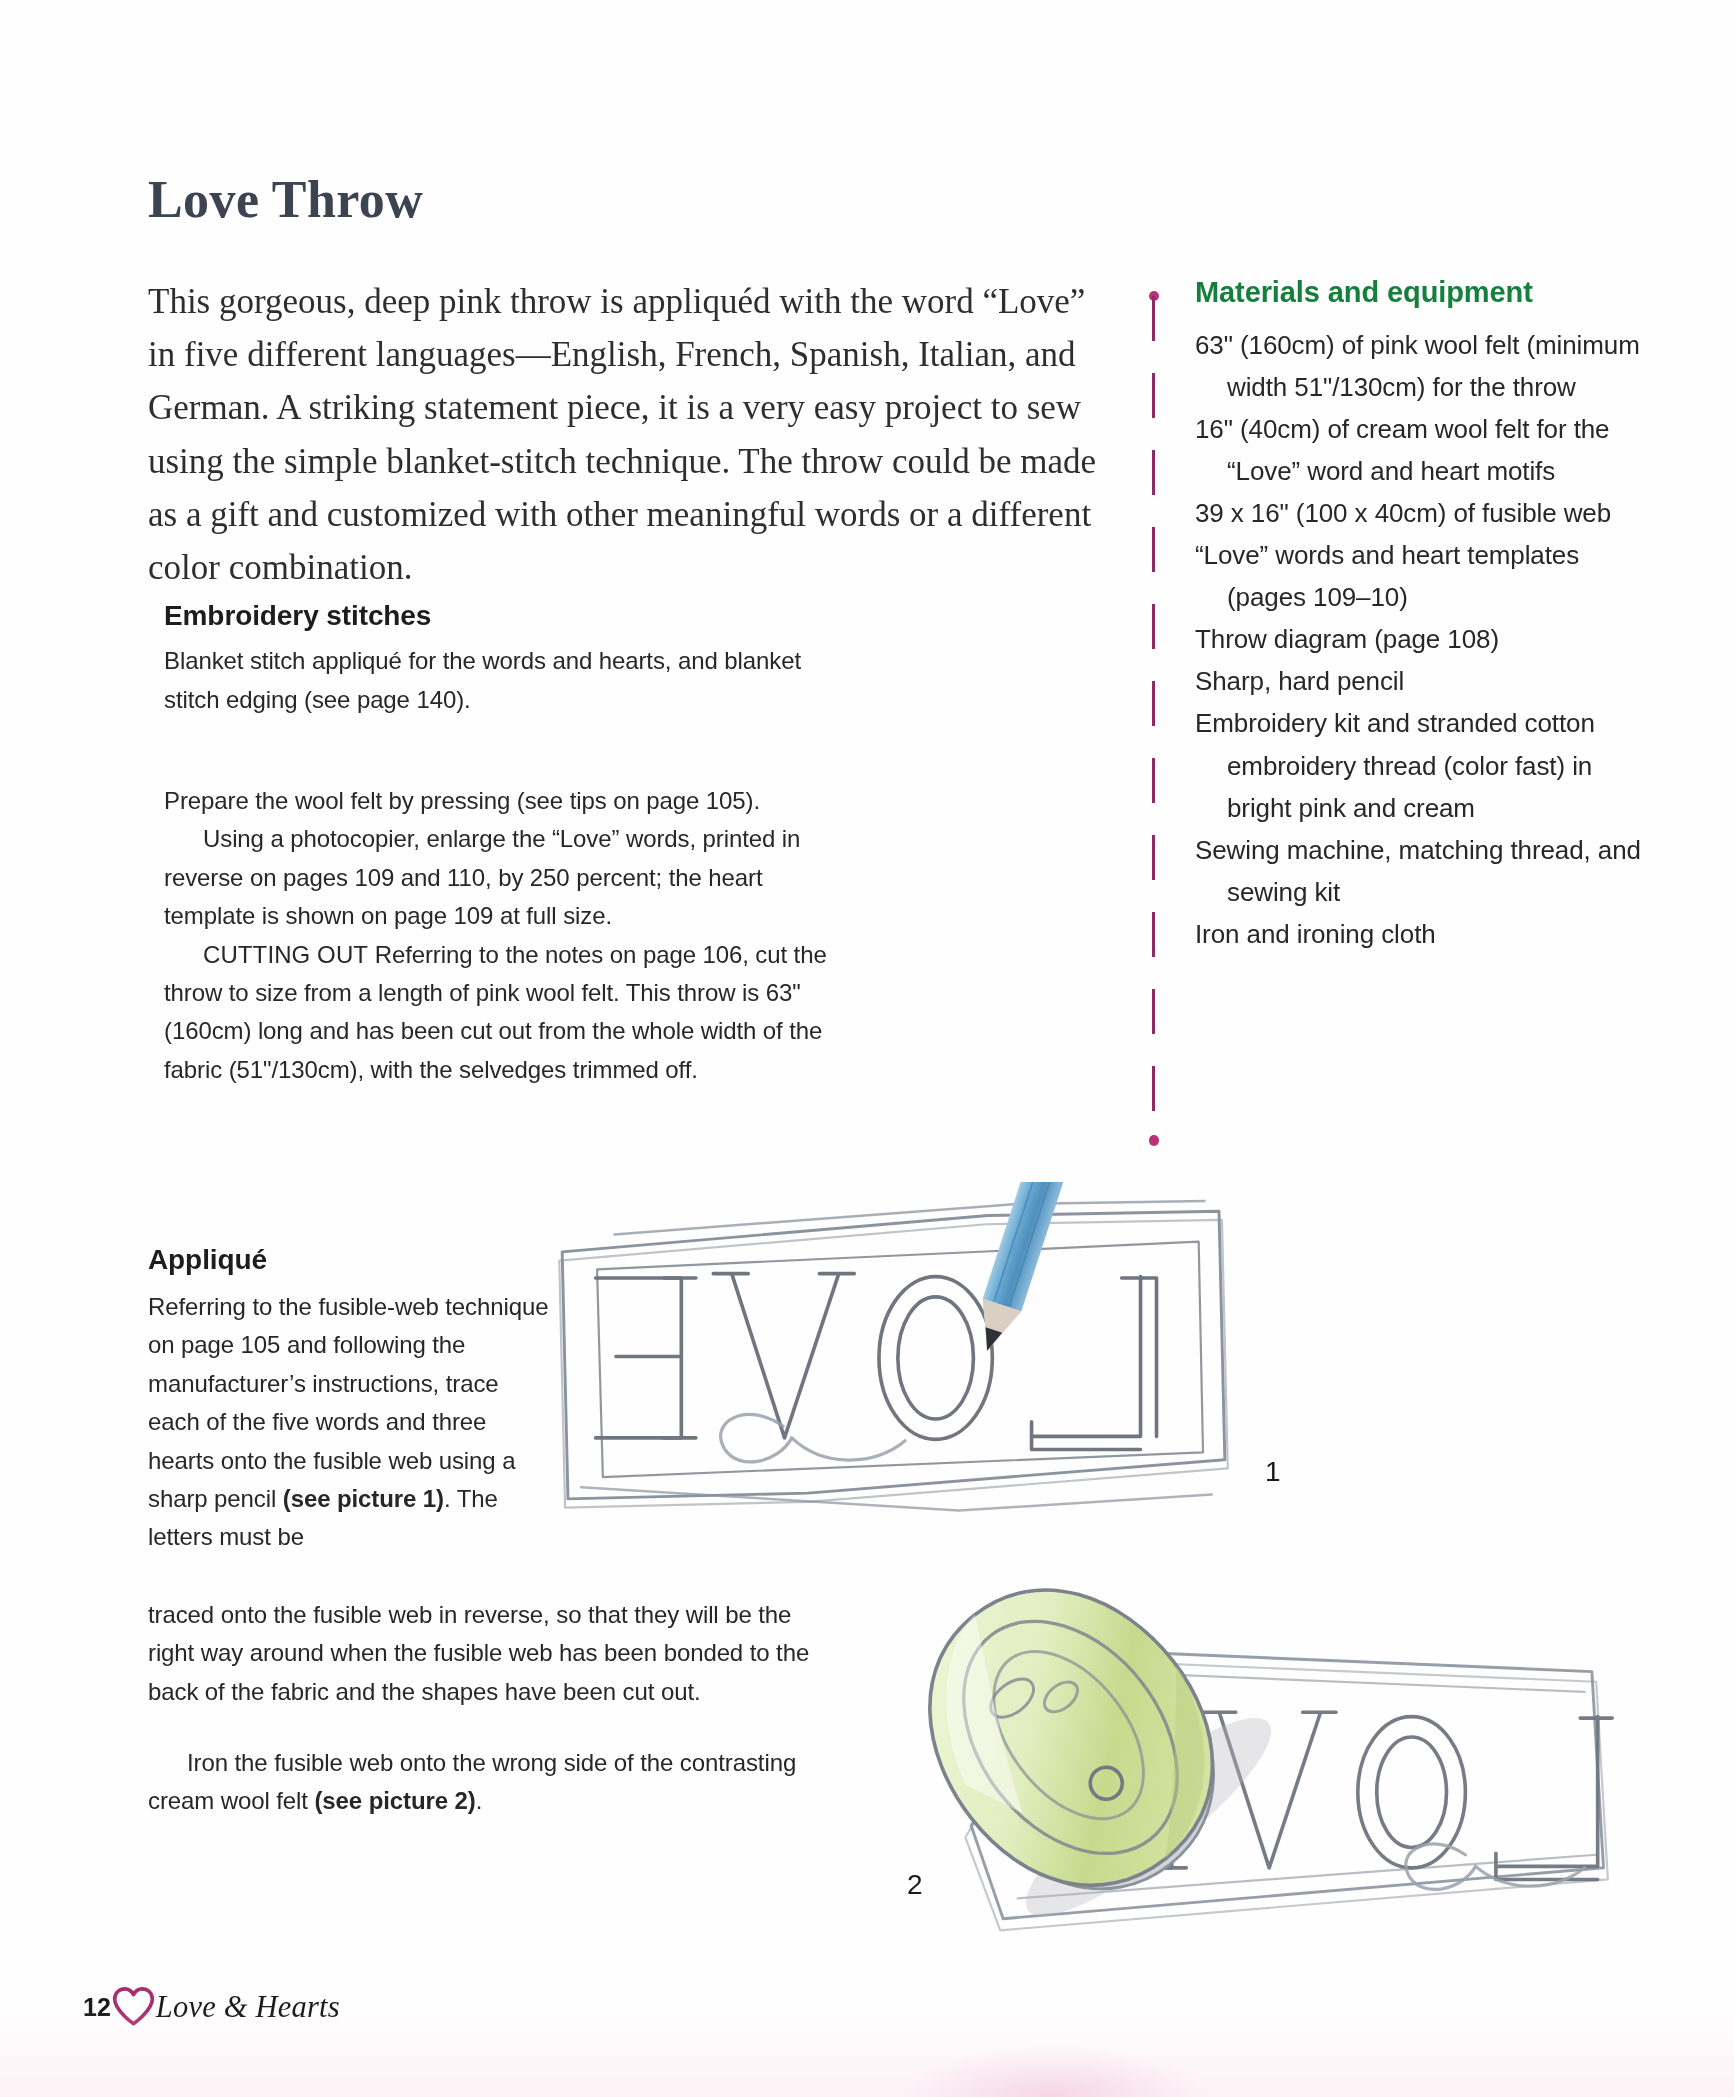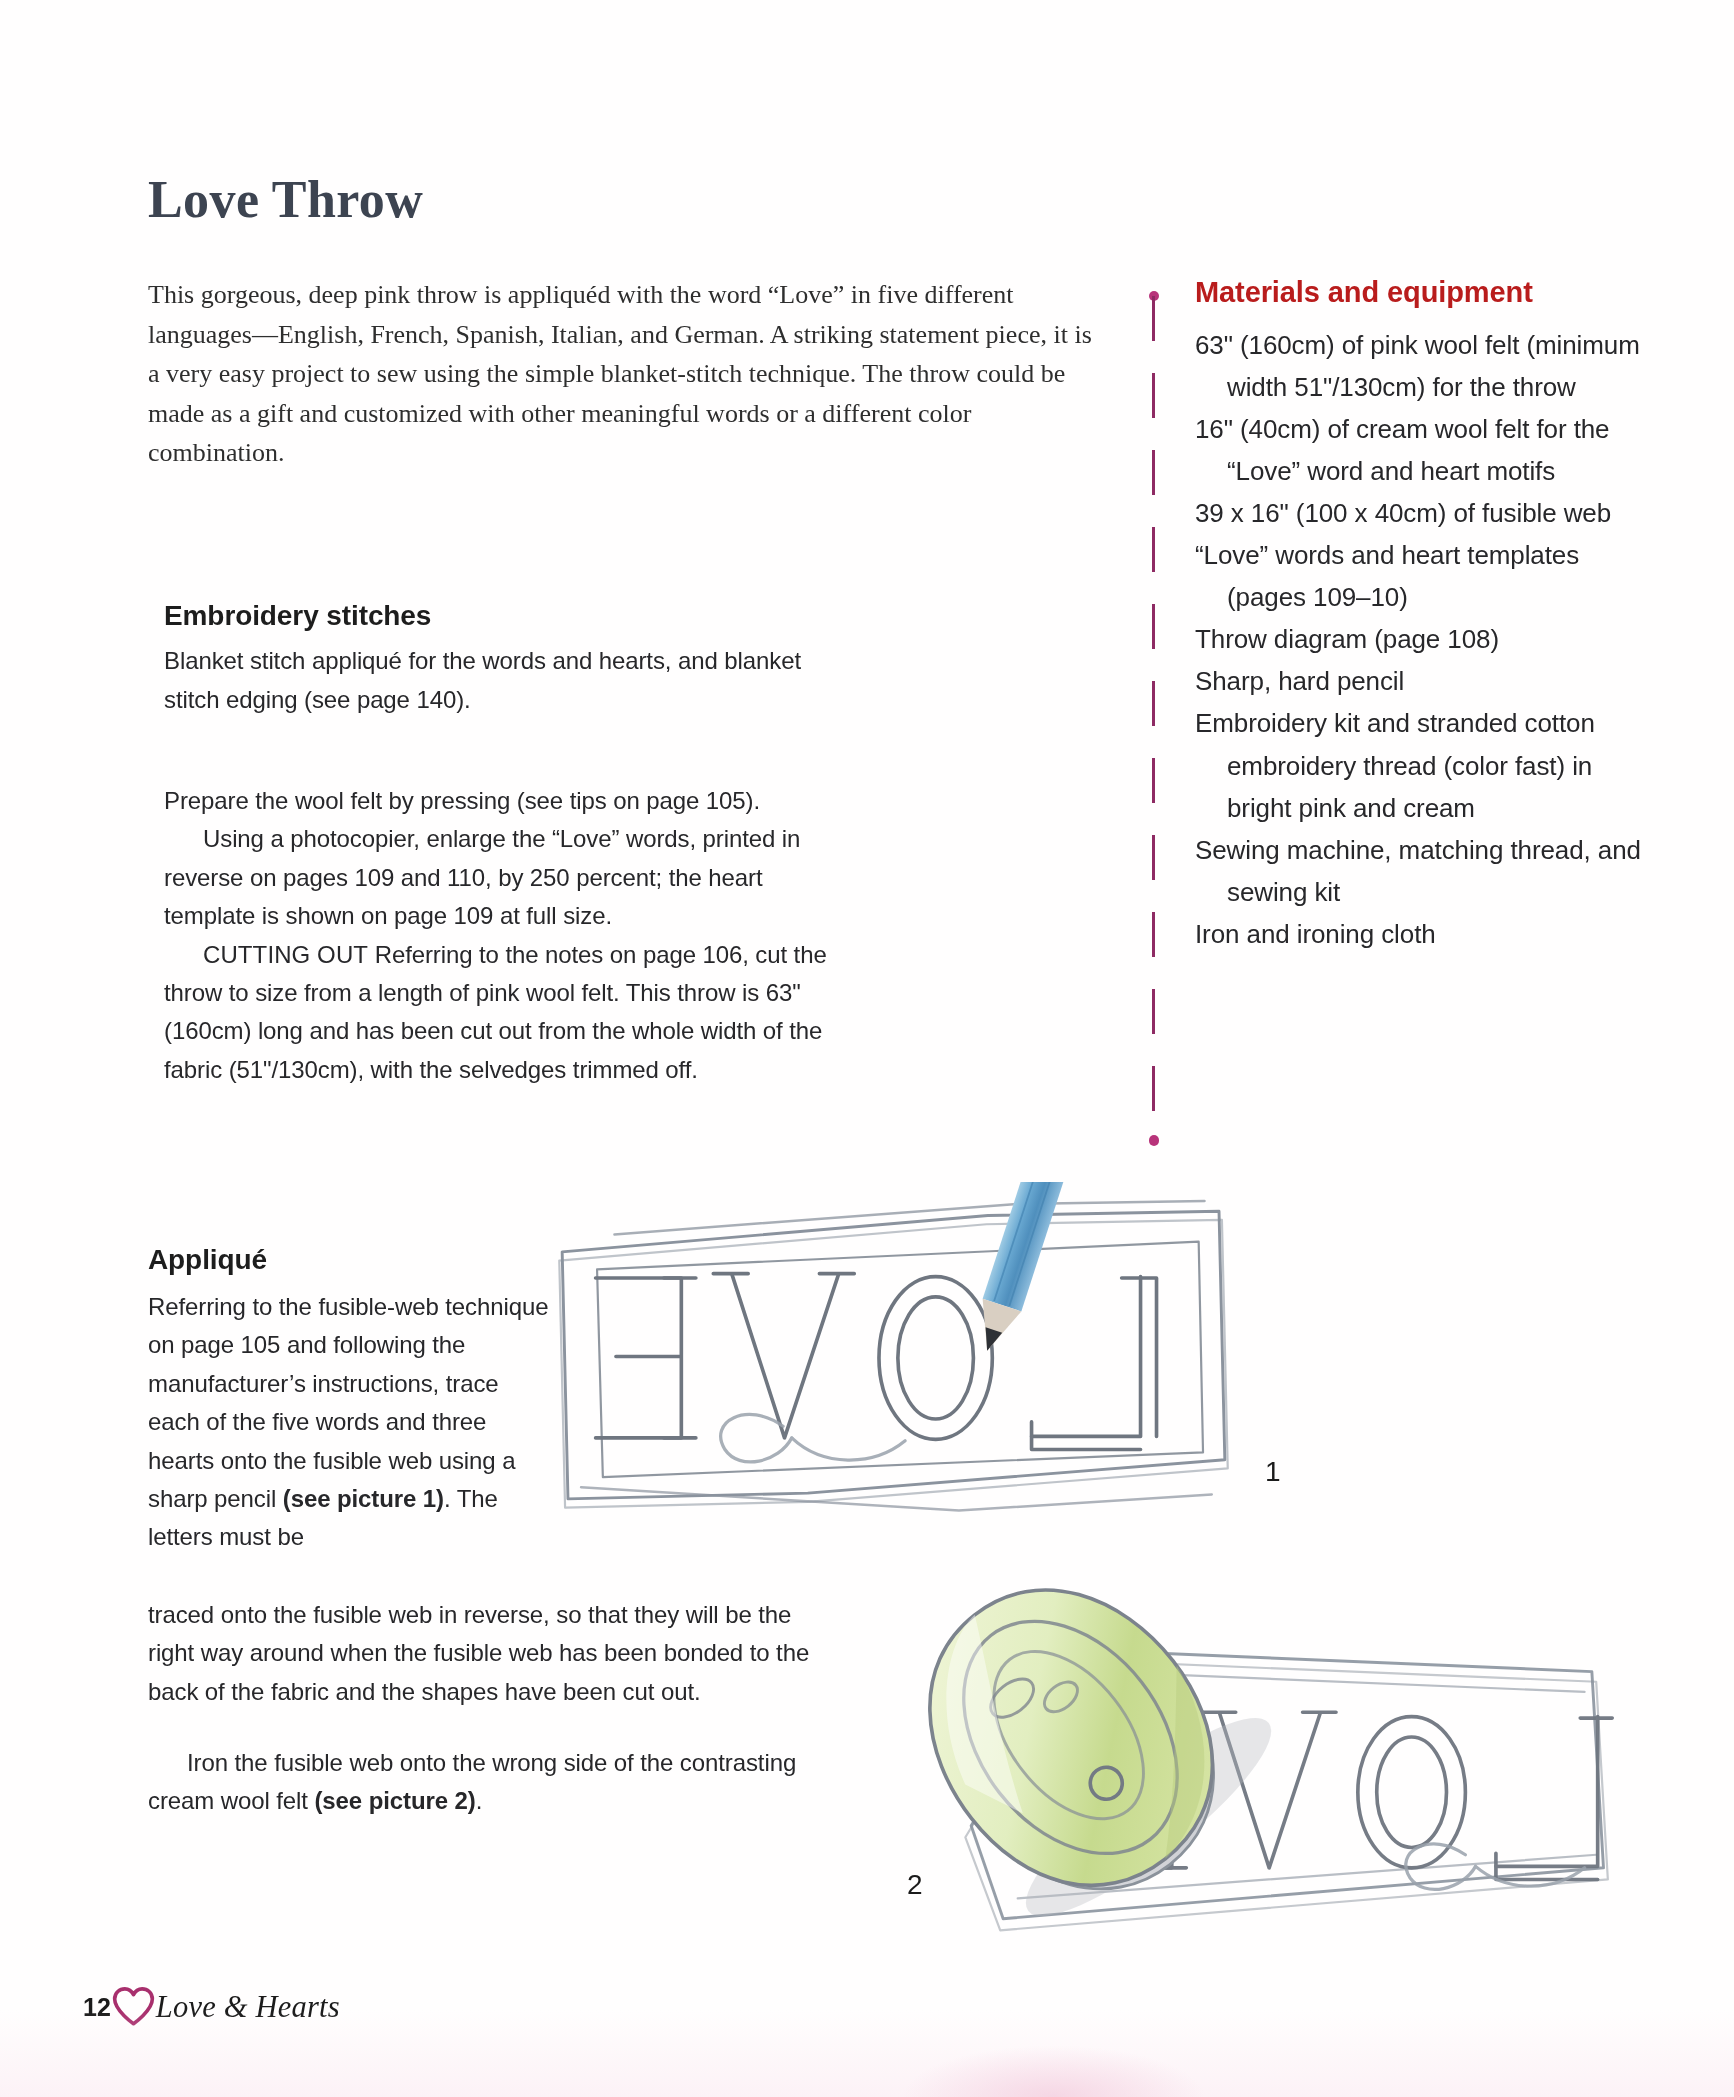--- a/index.html
+++ b/index.html
@@ -48,21 +48,21 @@
 
   
   .left-col {
     position: absolute;
     left: 148px;
     top: 275px;
     width: 967px;
   }
   .intro {
     font-family: "Liberation Serif", serif;
-    font-size: 26px;
+    font-size: 35px;
     line-height: 1.52;
     color: #2e2e2e;
     margin: 0;
     width: 959px;
   }
 
   .narrow-col {
     position: absolute;
     left: 164px;
     top: 600px;
@@ -123,21 +123,21 @@
   .materials {
     position: absolute;
     left: 1195px;
     top: 276px;
     width: 451px;
   }
   .materials h2 {
     font-family: "Liberation Sans", sans-serif;
     font-weight: bold;
     font-size: 29px;
-    color: #b91c1c;
+    color: #15803d;
     margin: 0 0 14.5px 0;
     letter-spacing: -0.1px;
   }
   .mat-list {
     list-style: none;
     margin: 0;
     padding: 0;
   }
   .mat-list li {
     font-family: "Liberation Sans", sans-serif;

